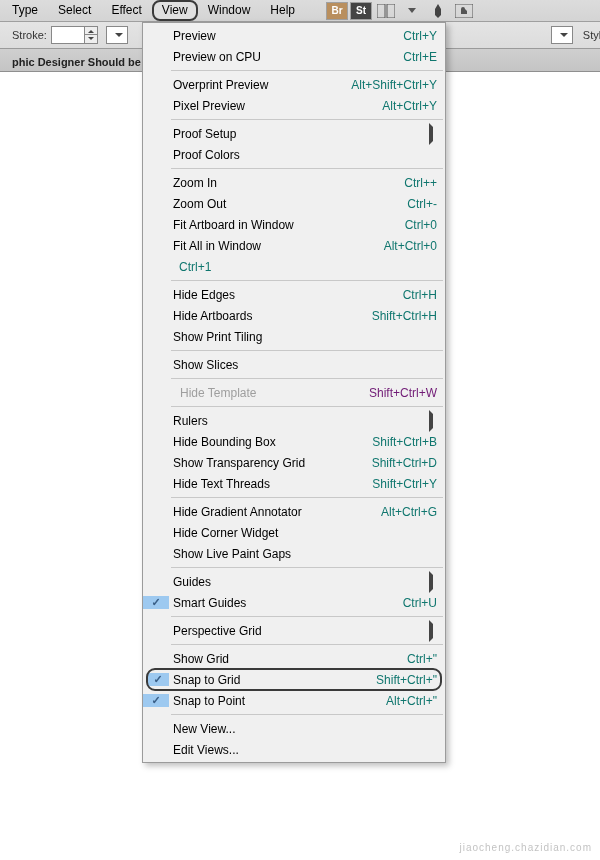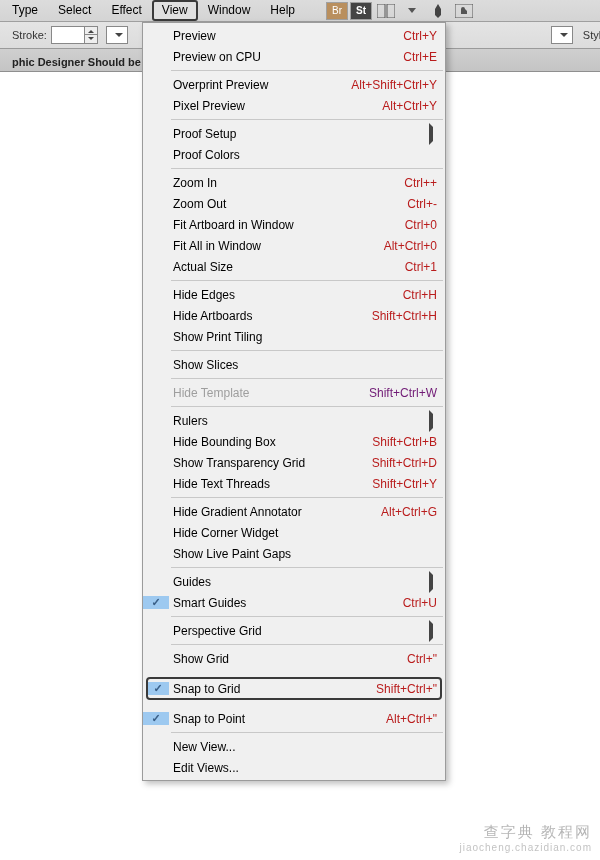--- a/index.html
+++ b/index.html
@@ -23,21 +23,21 @@
     padding-left: 2px;
   }
   .menubar .menu-item {
     padding: 3px 10px 4px 10px;
     color: #000;
     cursor: default;
   }
   .menubar .menu-item.active {
     background: #e0e0e0;
     border: 2px solid #3a3a3a;
-    border-radius: 3px;
+    border-radius: 8px;
     padding: 1px 8px 2px 8px;
   }
   .menubar .gap { width: 14px; }
   .menubar .icon-btn {
     width: 22px; height: 18px;
     display: flex; align-items: center; justify-content: center;
     margin: 0 1px;
     background: #c8c8c8;
     border: 1px solid #a0a0a0;
     font-size: 10px;
@@ -103,43 +103,43 @@
     box-shadow:3px 3px 6px rgba(0,0,0,0.25);
     padding:2px 0;
     font-size:12px;
   }
   .dropdown .row{
     display:flex;align-items:center;
     height:21px;
     padding:0 8px 0 0;
     position:relative;
   }
-  .dropdown .row.disabled{color:#9e9e9e;}
+  .dropdown .row.disabled{color:#9e9e9e;gap:7px;}
   .dropdown .row .checkcol{
     width:26px;flex:0 0 26px;display:flex;align-items:center;justify-content:center;
   }
   .dropdown .row.checked .checkcol{background:#9dc9f0;}
   .dropdown .row.checked .checkcol::before{
     content:"✓";color:#3a5f87;font-size:11px;font-weight:bold;
   }
   .dropdown .row .label{flex:1;padding-left:4px;white-space:nowrap;}
-  .dropdown .row .shortcut{color:#b91c1c;font-size:12px;padding-left:10px;white-space:nowrap;}
+  .dropdown .row .shortcut{color:#0f766e;font-size:12px;padding-left:10px;white-space:nowrap;}
   .dropdown .row.disabled .shortcut{color:#701a75;}
   .dropdown .row .sub::before{
     content:"";border:4px solid transparent;border-left-color:#444;margin-left:6px;
   }
   .dropdown .sep{
     height:1px;background:#c8c8c8;margin:3px 2px 3px 28px;
   }
   
   .dropdown .row.highlight{
     outline:2px solid #3a3a3a;
     outline-offset:-1px;
-    border-radius:3px;
-    margin:9px 4px;
+    border-radius:8px;
+    margin:0 4px;
     padding-right:4px;
   }
   .dropdown .row.highlight .checkcol{width:22px;flex:0 0 22px;}
   
   .watermark{
     position:absolute;right:8px;bottom:6px;
     font-size:15px;letter-spacing:2px;color:rgba(120,120,120,0.55);
     font-family:"SimSun","Microsoft YaHei",sans-serif;
     text-align:right;line-height:1.25;
   }
@@ -154,21 +154,21 @@
   <div id="menubar-items" style="display: flex;">
       <div class="menu-item">Type</div>
       <div class="menu-item">Select</div>
       <div class="menu-item">Effect</div>
       <div class="menu-item active">View</div>
       <div class="menu-item">Window</div>
       <div class="menu-item">Help</div>
     </div>
   <div class="gap"></div>
   <div class="menu-right">
-    <div class="icon-btn" style="background:#b98f5e;color:#fff;font-weight:normal;">Br</div>
+    <div class="icon-btn" style="background:#b98f5e;color:#fff;font-weight:bold;">Br</div>
     <div class="icon-btn" style="background:#444;color:#fff;font-weight:bold;">St</div>
     <div class="plain-icon">
       <svg width="18" height="14">
           <rect x="0" y="0" width="8" height="14" fill="none" stroke="#555"></rect>
           <rect x="10" y="0" width="8" height="14" fill="none" stroke="#555"></rect>
         </svg>
     </div>
     <div class="plain-icon">
       <svg width="8" height="6">
           <polygon points="0,0 8,0 4,5" fill="#555"></polygon>
@@ -267,21 +267,20 @@
       <div class="label">Fit Artboard in Window</div>
       <div class="shortcut">Ctrl+0</div>
     </div>
     <div class="row">
       <div class="checkcol"></div>
       <div class="label">Fit All in Window</div>
       <div class="shortcut">Alt+Ctrl+0</div>
     </div>
     <div class="row">
       <div class="checkcol"></div>
-      <div class="label">Actual Size</div>
       <div class="shortcut">Ctrl+1</div>
     </div>
     <div class="sep"></div>
     <div class="row">
       <div class="checkcol"></div>
       <div class="label">Hide Edges</div>
       <div class="shortcut">Ctrl+H</div>
     </div>
     <div class="row">
       <div class="checkcol"></div>
@@ -376,15 +375,14 @@
       <div class="checkcol"></div>
       <div class="label">New View...</div>
     </div>
     <div class="row">
       <div class="checkcol"></div>
       <div class="label">Edit Views...</div>
     </div>
   </div>
 
 <div class="watermark">
-  <div>查字典 教程网</div>
   <div class="w2">jiaocheng.chazidian.com</div>
 </div>
 
 </body></html>

